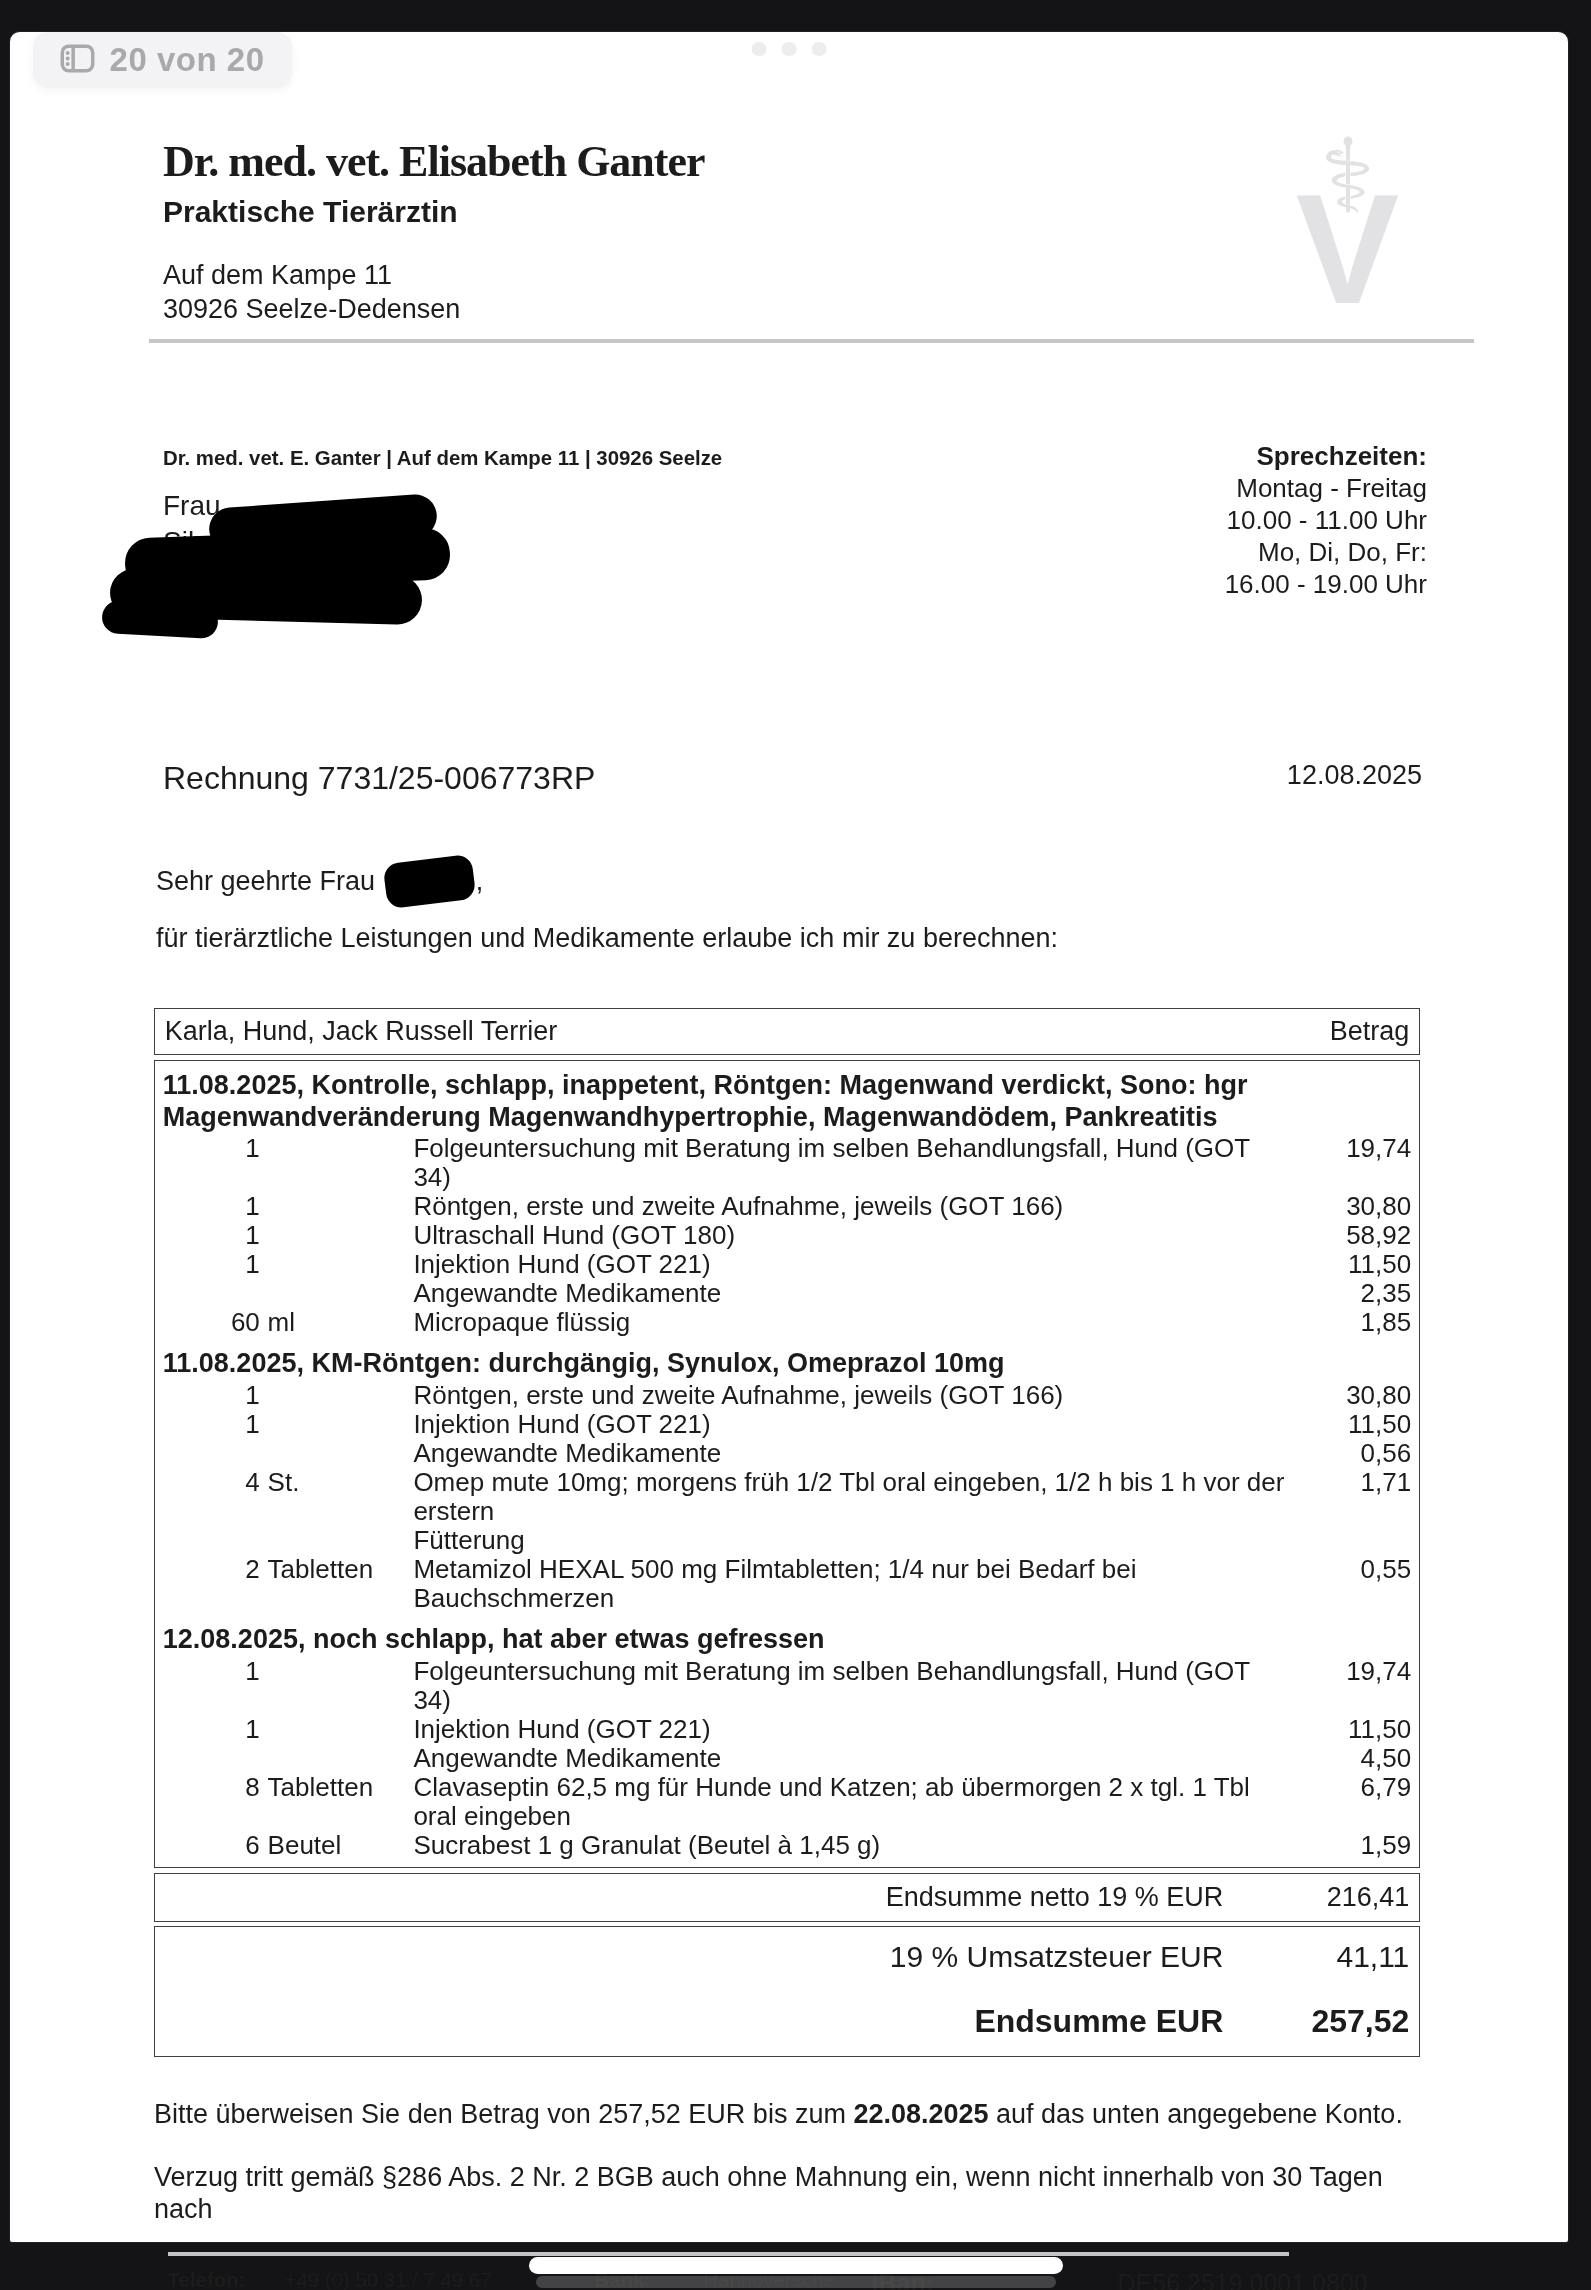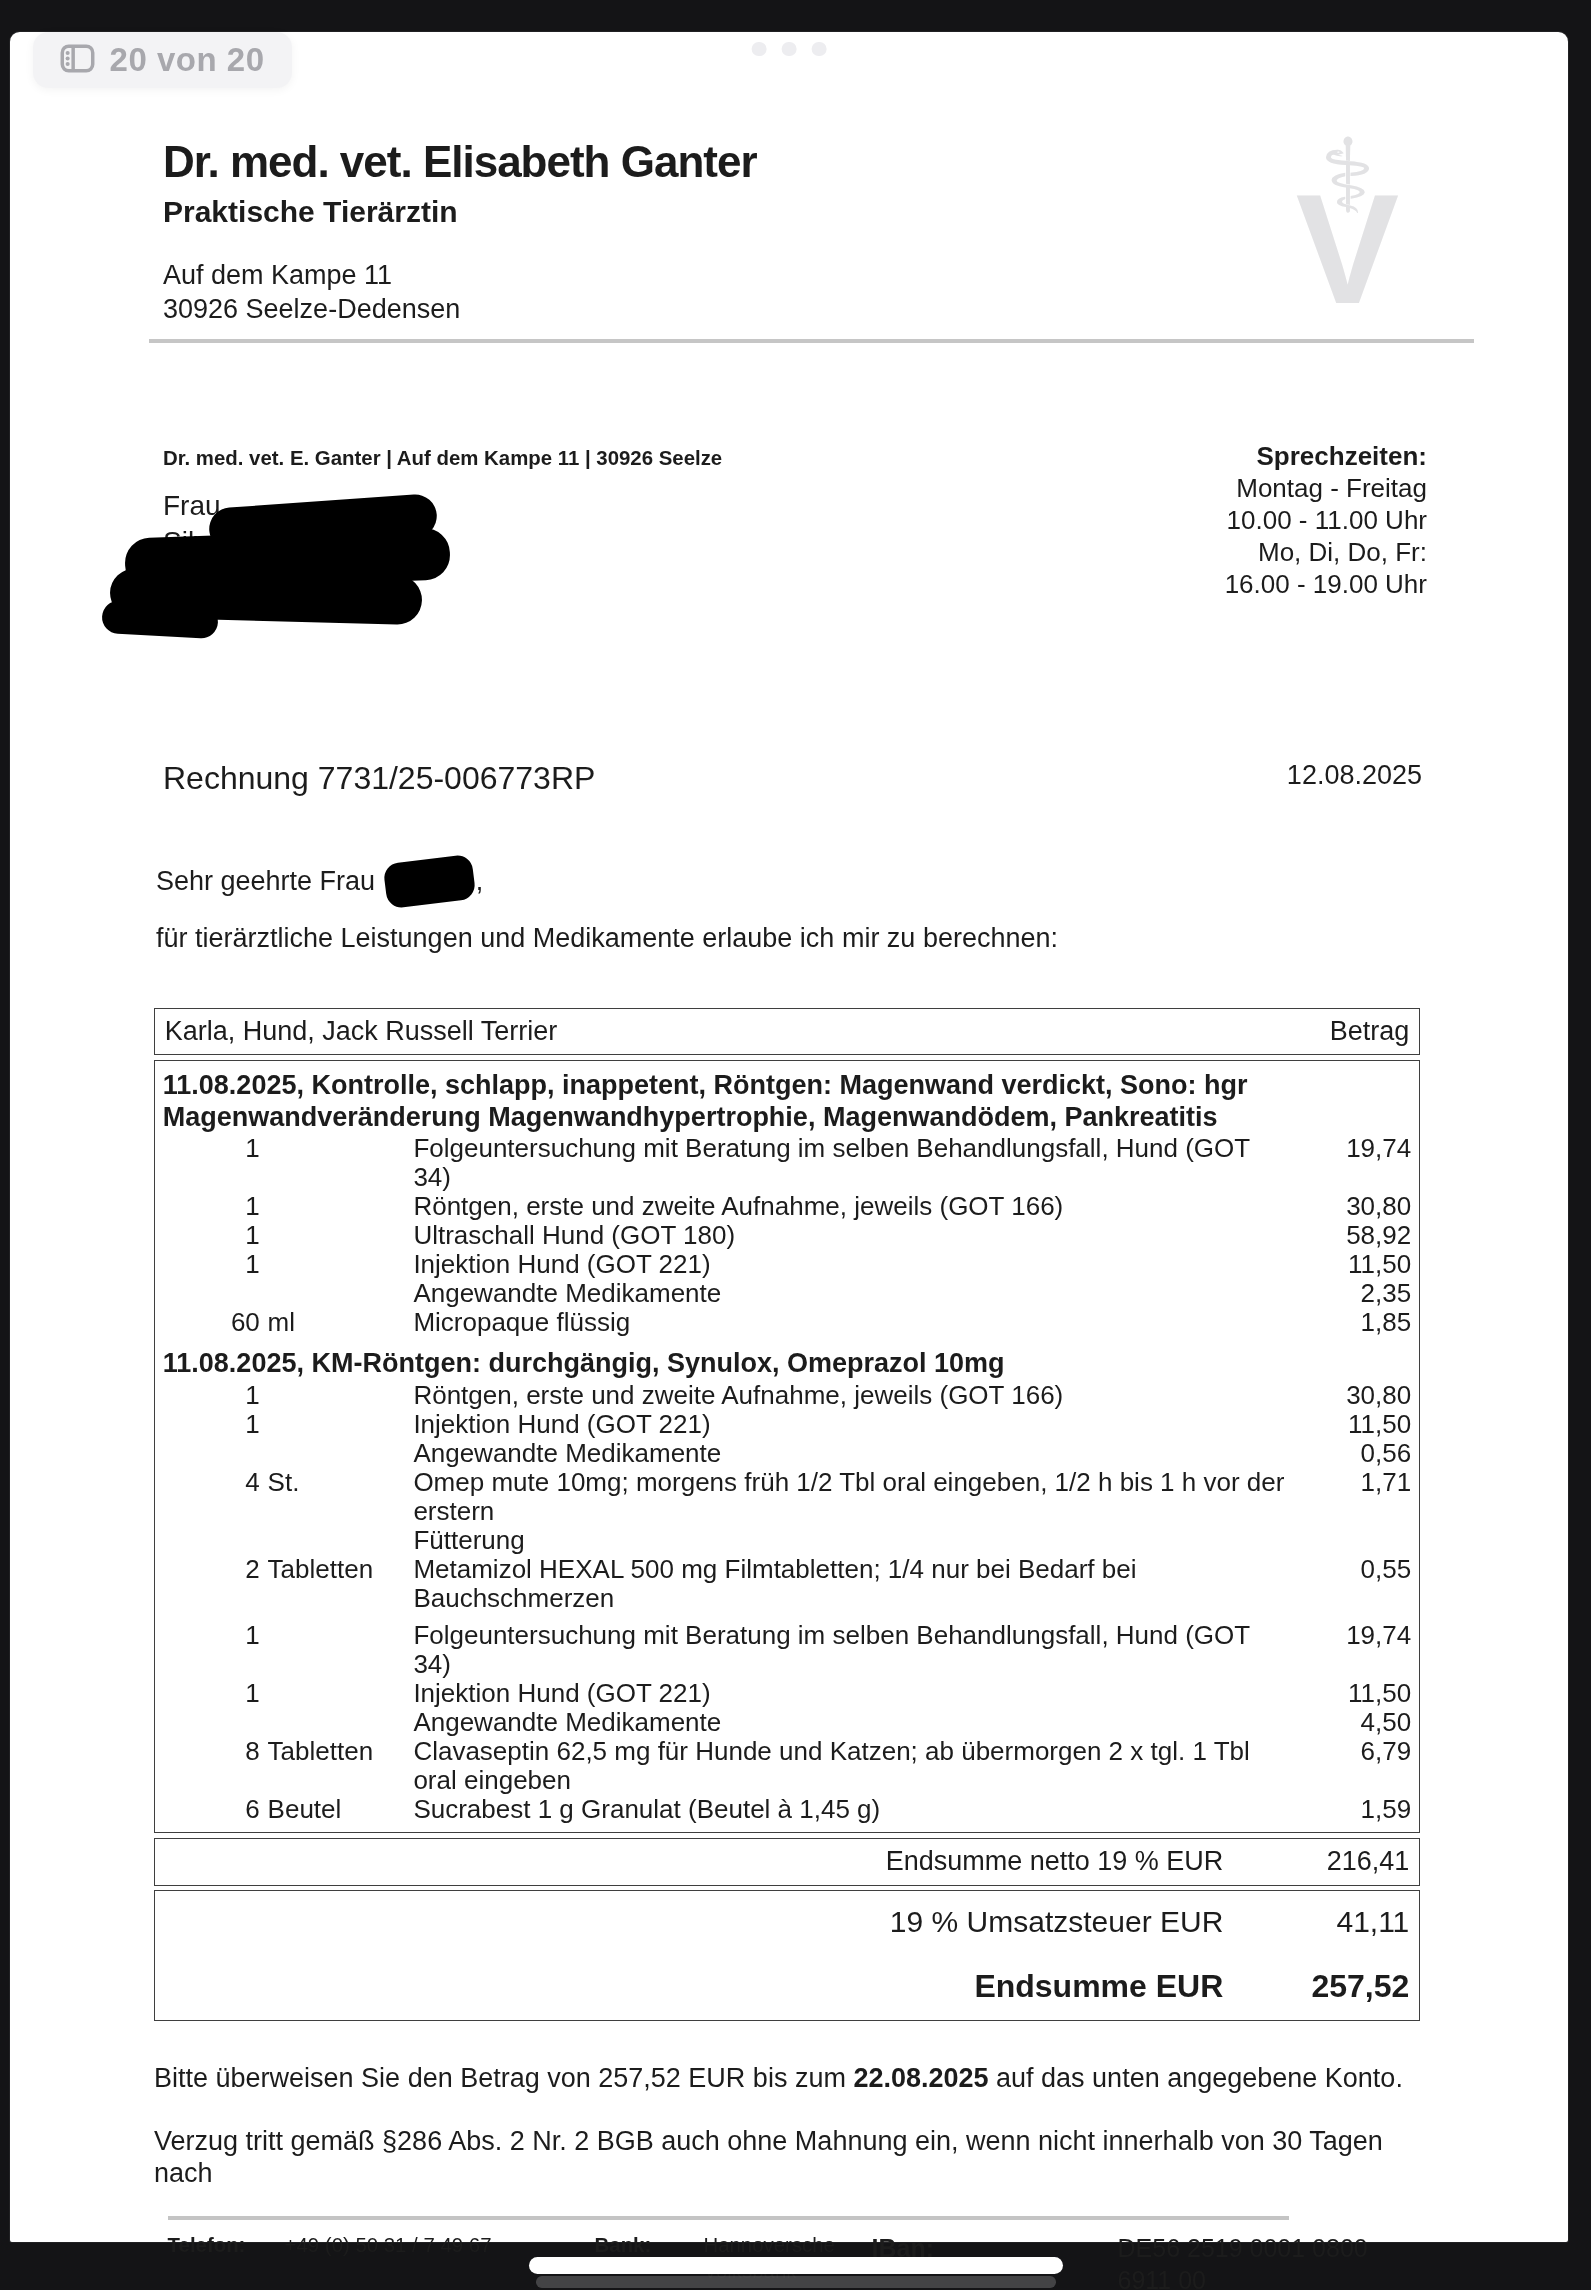--- a/index.html
+++ b/index.html
@@ -20,21 +20,21 @@
     position:absolute;left:23px;top:0px;height:56px;padding:0 27px;
     display:flex;align-items:center;gap:14.6px;
     background:#f3f3f5;border-radius:0 0 15.5px 15.5px;border-radius:15.5px;
     box-shadow:0 1.9px 9.7px rgba(0,0,0,.05);
   }
   .badge-label{font-size:33px;font-weight:bold;color:#a8a8ad;letter-spacing:0.5px;}
   .home-indicator{position:absolute;left:529px;top:2257px;width:534px;height:16.5px;border-radius:8.7px;background:#ffffff;}
   .home-reflection{position:absolute;left:536px;top:2276px;width:520px;height:11.6px;border-radius:5.8px;background:#9a9a9e;opacity:.35;}
   
   .lh{position:absolute;left:153px;top:105px;}
-  .lh-name{font-size:44px;font-weight:bold;line-height:50px;letter-spacing:-1px;}
+  .lh-name{font-size:44px;font-weight:bold;line-height:50px;letter-spacing:-1px;font-family:Liberation Serif, serif;}
   .lh-title{font-size:30px;font-weight:bold;margin-top:7.8px;}
   .lh-addr{font-size:27px;margin-top:29px;line-height:34px;}
   .divider1{position:absolute;left:139px;top:307px;width:1325px;height:3.9px;background:#c6c6c6;}
   .logo{position:absolute;left:1250px;top:101px;width:175px;height:190px;color:#e2e2e4;}
   .logo-v{position:absolute;left:50%;transform:translateX(-50%);bottom:0;font-size:155px;line-height:146px;font-weight:bold;}
   .logo-staff{position:absolute;left:50%;transform:translateX(-50%);top:-7.8px;font-size:103px;line-height:103px;font-family:"DejaVu Sans",sans-serif;}
   
   .recipient{position:absolute;left:153px;top:415px;}
   .sender-line{font-size:20.4px;font-weight:bold;}
   .rec-salutation{font-size:28px;margin-top:17.5px;line-height:36px;}
@@ -244,20 +244,21 @@
             <div class="srow">
               <div class="q">2</div>
               <div class="u">Tabletten</div>
               <div class="d">Metamizol HEXAL 500 mg Filmtabletten; 1/4 nur bei Bedarf bei Bauchschmerzen</div>
               <div class="a">0,55</div>
             </div>
 
         </div>
 
         <div class="block">
+          <div class="bheading">12.08.2025, noch schlapp, hat aber etwas gefressen</div>
 
             <div class="srow">
               <div class="q">1</div>
               <div class="u"></div>
               <div class="d">Folgeuntersuchung mit Beratung im selben Behandlungsfall, Hund  (GOT 34)</div>
               <div class="a">19,74</div>
             </div>
 
             <div class="srow">
               <div class="q">1</div>

